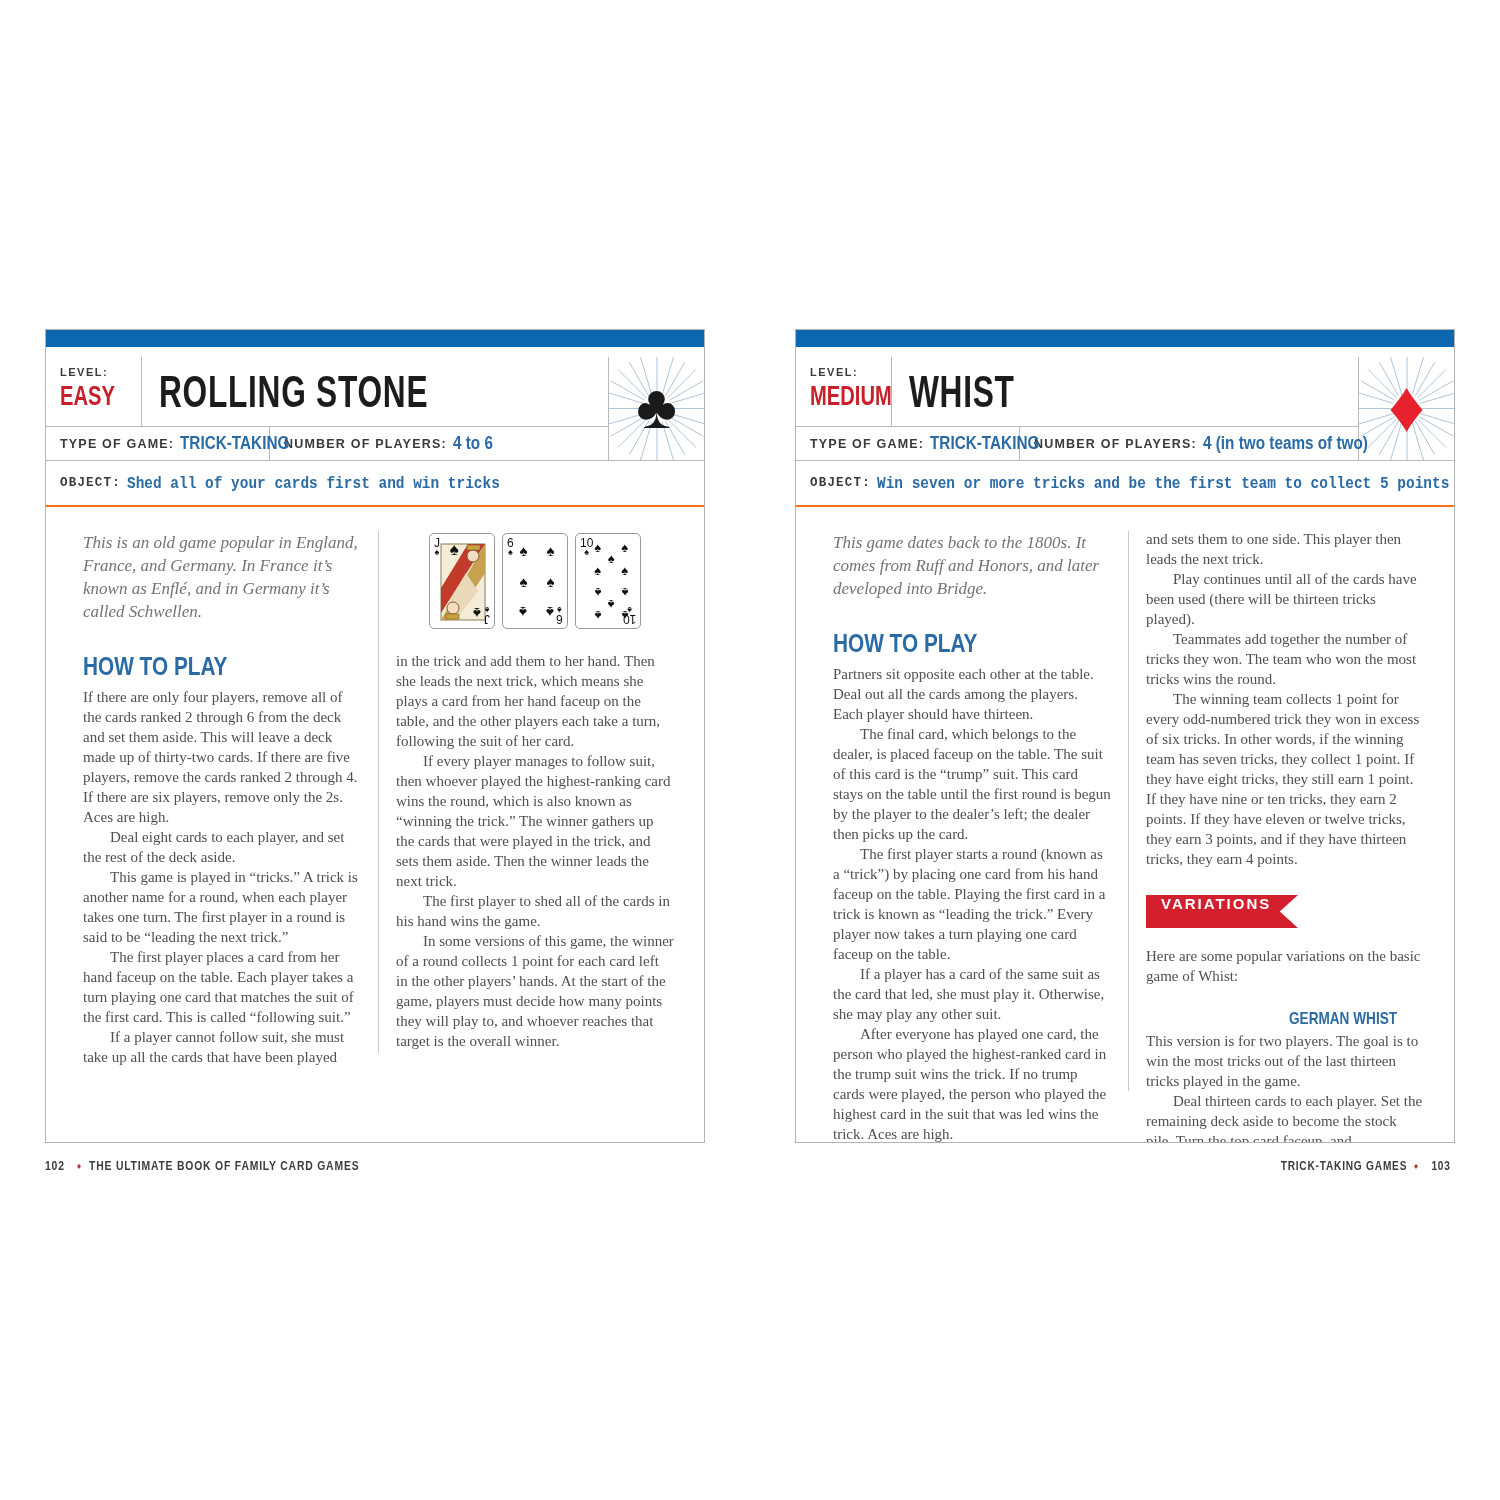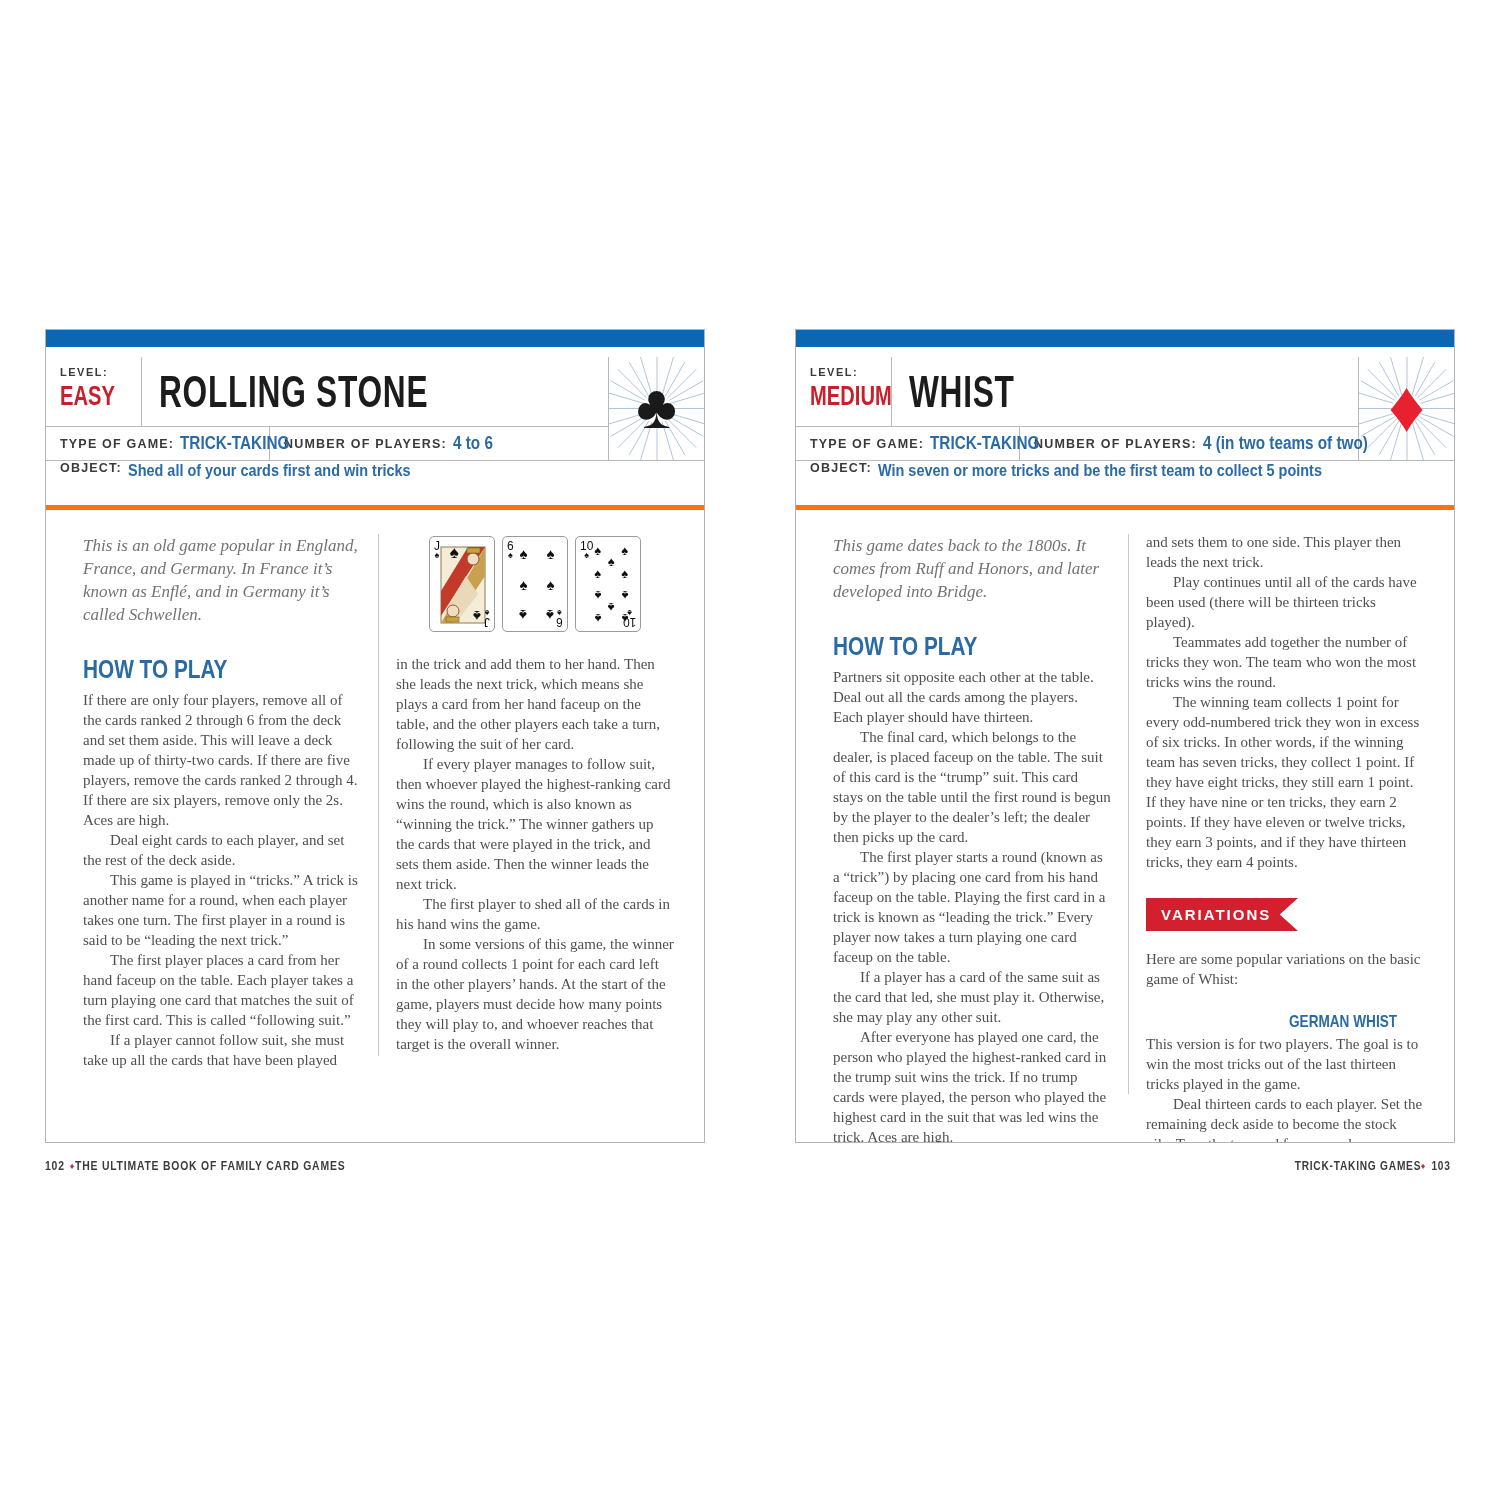--- a/index.html
+++ b/index.html
@@ -17,21 +17,21 @@
   .hdr{display:grid;grid-template-columns:95px 128px 339px 96px;grid-template-rows:69px 34px;margin-top:10px;}
   .cell{box-sizing:border-box;}
   .level-cell{grid-column:1;grid-row:1;padding:9px 0 0 14px;}
   .level-label{font-size:11px;letter-spacing:1.5px;color:#3a3a3a;font-weight:bold;}
   .level-value{font-size:28px;font-weight:bold;color:#c8202a;margin-top:2px;}
   .title-cell{grid-column:2 / 4;grid-row:1;border-left:1px solid #b9b9b9;display:flex;align-items:center;padding-left:17px;}
   .game-title{font-size:44px;font-weight:bold;color:#1c1c1c;letter-spacing:1px;margin:0;line-height:1;}
   .suit-cell{grid-column:4;grid-row:1 / 3;border-left:1px solid #b9b9b9;position:relative;overflow:hidden;}
   .type-cell{grid-column:1 / 3;grid-row:2;border-top:1px solid #b9b9b9;display:flex;align-items:center;padding-left:14px;white-space:nowrap;}
   .players-cell{grid-column:3;grid-row:2;border-top:1px solid #b9b9b9;border-left:1px solid #b9b9b9;display:flex;align-items:center;padding-left:14px;white-space:nowrap;}
-  .object-row{border-top:1px solid #b9b9b9;border-bottom:5px solid #f97316;height:44px;display:flex;padding-left:14px;white-space:nowrap;}
+  .object-row{border-top:1px solid #b9b9b9;border-bottom:2px solid #f97316;height:44px;display:flex;align-items:center;padding-left:14px;white-space:nowrap;font-family:Liberation Mono, monospace;}
   .meta-label{font-size:12.5px;letter-spacing:1.2px;color:#3a3a3a;font-weight:bold;}
   .meta-value{color:#2a6ba6;font-weight:bold;font-size:18px;margin-left:6px;}
 
   
   .cond{display:inline-block;transform:scaleX(0.72);transform-origin:0 50%;white-space:nowrap;}
   .cond-r{display:inline-block;transform:scaleX(0.78);transform-origin:100% 50%;white-space:nowrap;}
 
   
   .burst{position:absolute;inset:0;}
   .suit-glyph{position:absolute;left:50%;top:50%;transform:translate(-50%,-54%);font-size:62px;line-height:1;}
@@ -59,28 +59,28 @@
   .corner{position:absolute;top:3px;left:4px;text-align:center;line-height:1;color:#111;}
   .corner .rk{font-size:12px;display:block;font-family:"Liberation Sans",sans-serif;}
   .corner .st{font-size:9px;display:block;margin-top:-1px;}
   .corner.flip{top:auto;left:auto;bottom:3px;right:4px;transform:rotate(180deg);}
   .pip{position:absolute;font-size:15px;line-height:1;color:#111;transform:translate(-50%,-50%);}
   .pip.inv{transform:translate(-50%,-50%) rotate(180deg);}
   .jack-svg{position:absolute;left:10px;top:9px;}
   .caption{font-size:13.5px;color:#555;text-align:center;line-height:1.4;margin-top:16px;padding:0 8px;}
 
   
-  .varbanner{width:152px;height:33px;background:#d31f2e;color:#fff;display:flex;align-items:center;
+  .varbanner{width:152px;height:33px;background:#d31f2e;color:#fff;display:flex;
              padding-left:15px;box-sizing:border-box;font-weight:bold;font-size:15px;letter-spacing:2px;
              clip-path:polygon(0 0,100% 0,88% 50%,100% 100%,0 100%);margin:26px 0 18px 0;}
   .subhead{color:#2a6ba6;font-weight:bold;font-size:17px;margin:24px 0 4px 0;line-height:1;text-align:right;}
 
   
   .footer{position:absolute;top:1158px;font-size:13px;font-weight:bold;color:#3c3c3c;
-          letter-spacing:1px;white-space:nowrap;display:flex;align-items:center;}
+          letter-spacing:1px;white-space:nowrap;display:flex;align-items:center;gap:7px;}
   .footer-left{left:45px;}
   .footer-right{right:49px;}
   .footer .fdiamond{color:#b5373d;font-size:9px;}
 </style>
 </head>
 <body>
 
 <div class="canvas">
 
   <div class="page page-left">

